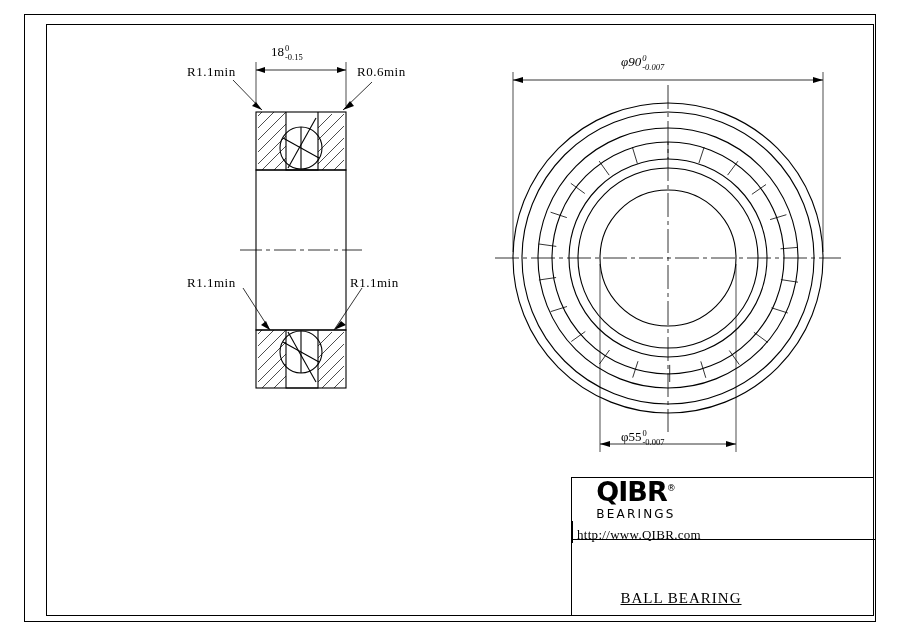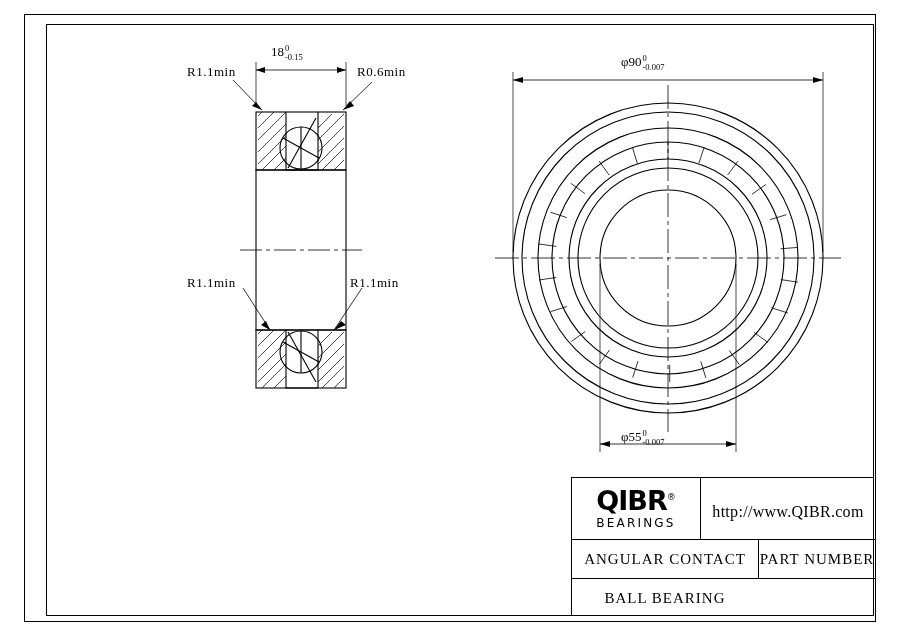--- a/index.html
+++ b/index.html
@@ -82,20 +82,21 @@
     border-top: 1px solid #000;
   }
   .tb-row1 {
     position: absolute;
     left: 0; top: 0;
     width: 303px; height: 62px;
     display: flex;
     align-items: flex-start;
     border-bottom: 1px solid #000;
     box-sizing: border-box;
+    flex-direction: column;
   }
   .logo-cell {
     width: 128px;
     height: 100%;
     display: flex;
     flex-direction: column;
     justify-content: center;
     align-items: center;
     box-sizing: border-box;
   }
@@ -131,39 +132,40 @@
     padding: 0 4px;
   }
   .company-name {
     font-family: "Liberation Serif", serif;
     font-size: 11.5px;
     letter-spacing: 0.3px;
     white-space: nowrap;
   }
   .company-url {
     font-family: "Liberation Serif", serif;
-    font-size: 16px;
+    font-size: 13px;
     letter-spacing: 0.3px;
     margin-top: 6px;
     white-space: nowrap;
   }
   .tb-row2 {
     position: absolute;
     left: 0; top: 62px;
     width: 303px; height: 39px;
     display: flex;
     box-sizing: border-box;
     border-bottom: 1px solid #000;
   }
   .tb-row3 {
     position: absolute;
-    left: 0; top: 101px;
+    left: 16px; top: 101px;
     width: 303px; height: 38px;
     display: flex;
     box-sizing: border-box;
+    text-decoration: underline;
   }
   .cell-l {
     width: 186px;
     display: flex;
     align-items: center;
     justify-content: center;
     font-size: 15px;
     letter-spacing: 1px;
     box-sizing: border-box;
   }
@@ -325,44 +327,40 @@
 
   <div class="lbl" style="left:187px; top:64px;">R1.1min</div>
   <div class="lbl" style="left:357px; top:64px;">R0.6min</div>
   <div class="lbl" style="left:187px; top:275px;">R1.1min</div>
   <div class="lbl" style="left:350px; top:275px;">R1.1min</div>
 
   <div class="tol" style="left:271px; top:44px;">
     <span class="base">18</span><span class="stack"><span>0</span><span>-0.15</span></span>
   </div>
 
-  <div class="tol" style="left:621px; top:54px;">
+  <div class="tol" style="left:621px; top:54px;font-style:italic;">
     <span class="base">φ90</span><span class="stack"><span>0</span><span>-0.007</span></span>
   </div>
 
   <div class="tol" style="left:621px; top:429px;">
     <span class="base">φ55</span><span class="stack"><span>0</span><span>-0.007</span></span>
   </div>
 
   <div class="titleblock">
 
     <div class="tb-row1">
       <div class="logo-cell">
         <div class="logo-main"><span>QIBR</span><span class="logo-reg">®</span></div>
         <div class="logo-sub">BEARINGS</div>
       </div>
       <div class="company-cell">
         <div class="company-url">http://www.QIBR.com</div>
       </div>
     </div>
 
-    <div class="tb-row2">
-      <div class="cell-l">ANGULAR CONTACT</div>
-      <div class="cell-r">PART  NUMBER</div>
-    </div>
 
     <div class="tb-row3">
       <div class="cell-l">BALL BEARING</div>
     </div>
 
   </div>
 
 </div>
 
 </body></html>

